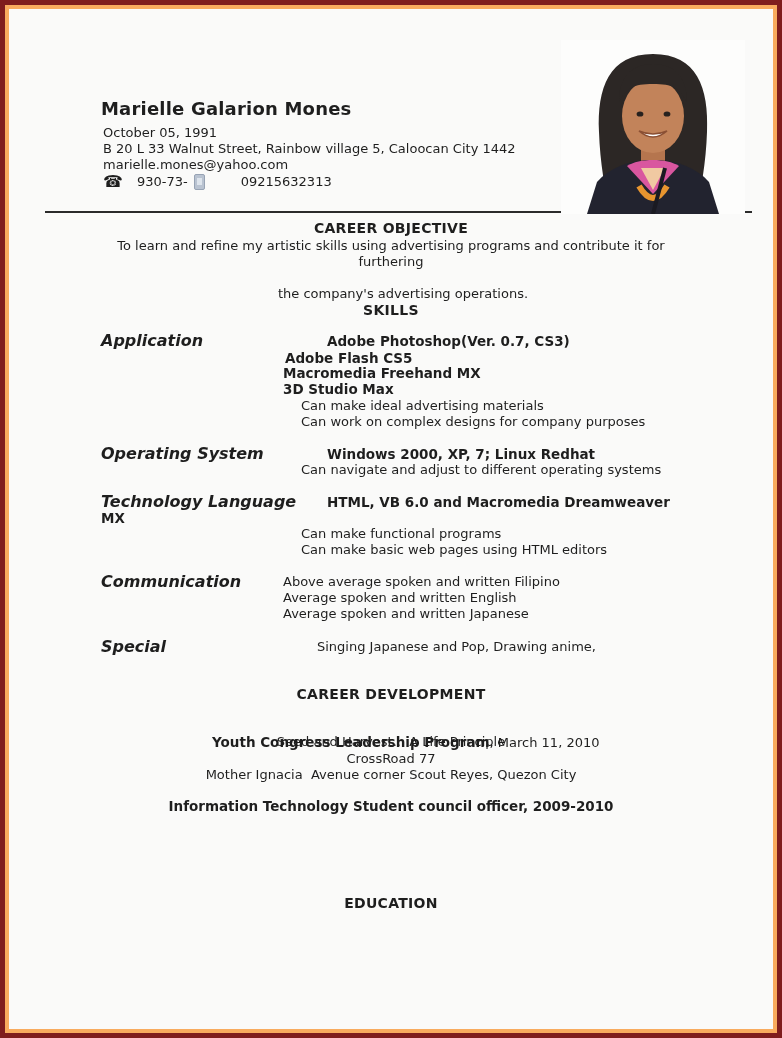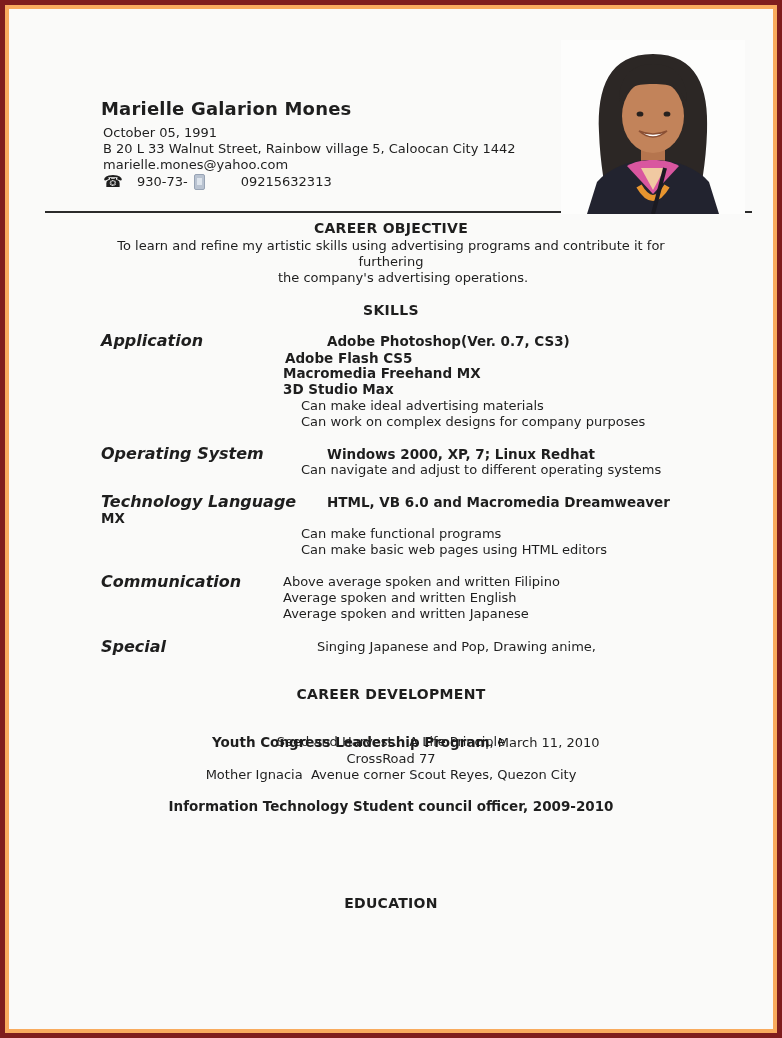--- a/index.html
+++ b/index.html
@@ -79,21 +79,21 @@
 
       <path d="M104 128 L 92 174" stroke="#1a1a22" stroke-width="4"></path>
     </svg>
   </div>
 
   <div class="divider"></div>
 
   <div class="abs hd ctr" style="top:215px;">CAREER OBJECTIVE</div>
   <div class="abs t ctr" style="top:233px;">To learn and refine my artistic skills using advertising programs and contribute it for</div>
   <div class="abs t ctr" style="top:249px;">furthering</div>
-  <div class="abs t ctr" style="top:265px;margin-left:24px;">the company's advertising operations.</div>
+  <div class="abs t ctr" style="top:281px;margin-left:24px;">the company's advertising operations.</div>
 
   <div class="abs hd ctr" style="top:297px;">SKILLS</div>
 
   <div class="abs lab" style="left:96px; top:328px;">Application</div>
   <div class="abs tb" style="left:322px; top:328px;">Adobe Photoshop(Ver. 0.7, CS3)</div>
   <div class="abs tb" style="left:280px; top:345px;">Adobe Flash CS5</div>
   <div class="abs tb" style="left:278px; top:360px;">Macromedia Freehand MX</div>
   <div class="abs tb" style="left:278px; top:376px;">3D Studio Max</div>
   <div class="abs t" style="left:296px; top:393px;">Can make ideal advertising materials</div>
   <div class="abs t" style="left:296px; top:409px;">Can work on complex designs for company purposes</div>

